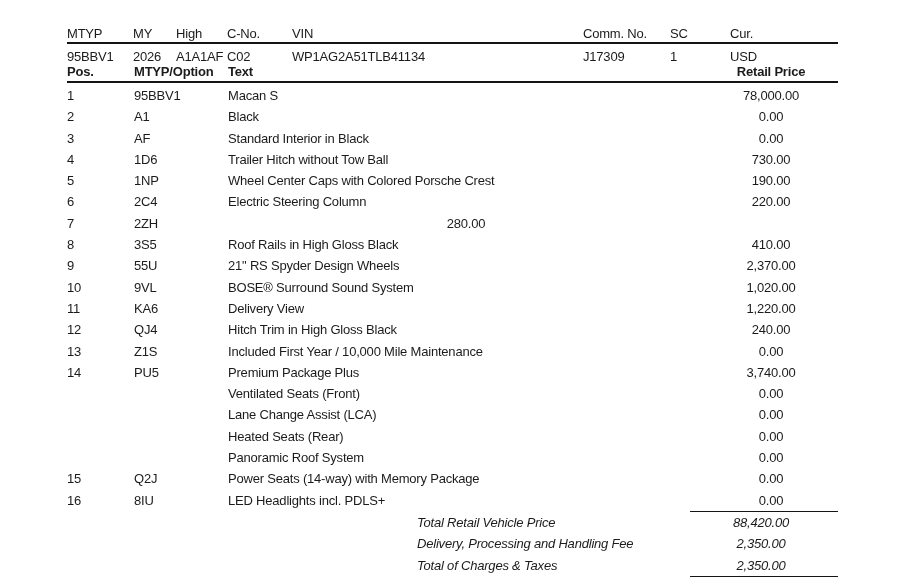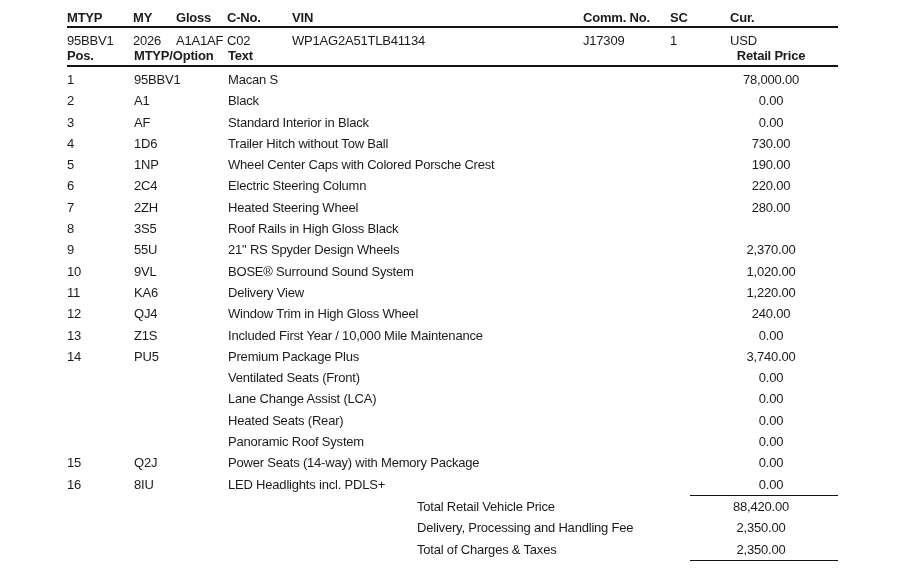--- a/index.html
+++ b/index.html
@@ -22,24 +22,24 @@
     left: 67px;
     top: 0;
     width: 771px;
   }
   
   .t1-row {
     display: grid;
     grid-template-columns: 66px 43px 51px 65px 291px 87px 60px 1fr;
   }
   .t1-head {
-    padding-top: 10px;
+    padding-top: 26px;
     padding-bottom: 1px;
     border-bottom: 2px solid #141414;
-    font-weight: 700;
+    font-weight: 400;
   }
   .t1-vals {
     padding-top: 5px;
   }
   .right {
     text-align: left;
     padding-right: 4px;
   }
   
   .t2 {
@@ -71,32 +71,33 @@
     margin-left: auto;
     margin-right: 0;
     border-top: 1.5px solid #141414;
   }
   .total-row {
     display: grid;
     grid-template-columns: 350px 1fr 150px;
     height: 21.3px;
     line-height: 21.3px;
     white-space: nowrap;
+    font-style: italic;
   }
 </style>
 </head>
 <body>
 
 <div class="doc">
 
   <div>
     <div class="t1-row t1-head">
       <span>MTYP</span>
       <span>MY</span>
-      <span>Gloss</span>
+      <span>High</span>
       <span>C-No.</span>
       <span>VIN</span>
       <span>Comm. No.</span>
       <span>SC</span>
       <span class="right">Cur.</span>
     </div>
     <div class="t1-row t1-vals">
       <span>95BBV1</span>
       <span>2026</span>
       <span>A1A1AF</span>
@@ -156,28 +157,28 @@
         <div class="t2-row">
           <span>6</span>
           <span>2C4</span>
           <span>Electric Steering Column</span>
           <span class="c-price">220.00</span>
         </div>
 
         <div class="t2-row">
           <span>7</span>
           <span>2ZH</span>
-          <span>Heated Steering Wheel</span>
           <span class="c-price">280.00</span>
         </div>
 
         <div class="t2-row">
           <span>8</span>
           <span>3S5</span>
           <span>Roof Rails in High Gloss Black</span>
+          <span class="c-price">410.00</span>
         </div>
 
         <div class="t2-row">
           <span>9</span>
           <span>55U</span>
           <span>21" RS Spyder Design Wheels</span>
           <span class="c-price">2,370.00</span>
         </div>
 
         <div class="t2-row">
@@ -190,21 +191,21 @@
         <div class="t2-row">
           <span>11</span>
           <span>KA6</span>
           <span>Delivery View</span>
           <span class="c-price">1,220.00</span>
         </div>
 
         <div class="t2-row">
           <span>12</span>
           <span>QJ4</span>
-          <span>Window Trim in High Gloss Wheel</span>
+          <span>Hitch Trim in High Gloss Black</span>
           <span class="c-price">240.00</span>
         </div>
 
         <div class="t2-row">
           <span>13</span>
           <span>Z1S</span>
           <span>Included First Year / 10,000 Mile Maintenance</span>
           <span class="c-price">0.00</span>
         </div>
 

